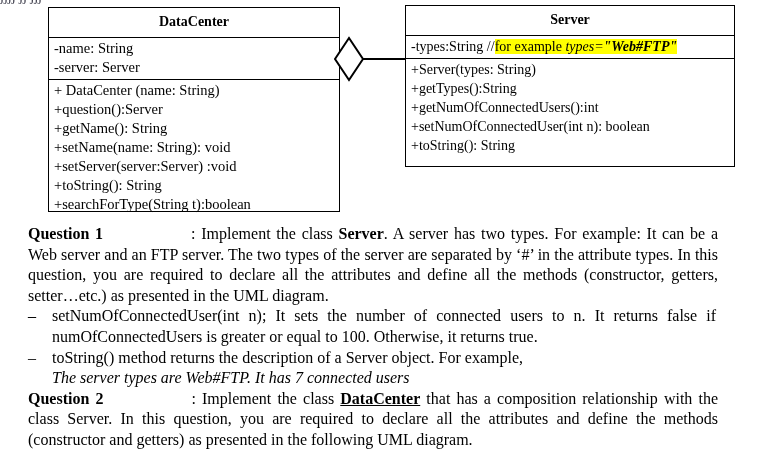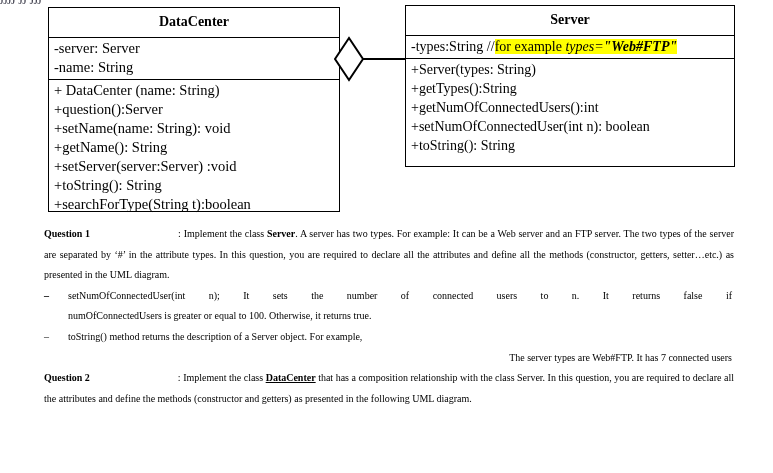--- a/index.html
+++ b/index.html
@@ -95,24 +95,24 @@
     position: absolute;
     top: -11px;
     font-size: 14px;
     color: #2b2b3a;
     white-space: nowrap;
   }
 
   
   #question-text {
     position: absolute;
-    left: 16px;
+    left: 0;
     top: 224px;
     width: 730px;
-    font-size: 10px;
+    font-size: 16px;
     line-height: 20.6px;
   }
   .para {
     margin: 0;
     padding: 0 12px 0 28px;
     text-align: justify;
     text-justify: inter-word;
   }
   .qlabel {
     font-weight: bold;
@@ -135,45 +135,46 @@
   .bullet-item .dash {
     position: absolute;
     left: 28px;
     top: 0;
   }
   .bullet-item .line-justified {
     text-align: justify;
     text-align-last: justify;
   }
   .center-italic {
-    text-align: right;
+    text-align: left;
+    font-style: italic;
     padding: 0 14px 0 52px;
     margin: 0;
   }
 </style>
 </head>
 <body>
 
 <div id="top-crop-remnant">
   <span>jjjj   jj        jjj</span>
 </div>
 
 <div id="uml-diagram">
 
   <div class="uml-class" id="class-datacenter">
     <div class="uml-title">DataCenter</div>
     <div class="uml-section attrs">
+      <div class="uml-row">-name: String</div>
       <div class="uml-row">-server: Server</div>
-      <div class="uml-row">-name: String</div>
     </div>
     <div class="uml-section methods">
       <div class="uml-row">+ DataCenter (name: String)</div>
       <div class="uml-row">+question():Server</div>
+      <div class="uml-row">+getName(): String</div>
       <div class="uml-row">+setName(name: String): void</div>
-      <div class="uml-row">+getName(): String</div>
       <div class="uml-row">+setServer(server:Server) :void</div>
       <div class="uml-row">+toString(): String</div>
       <div class="uml-row">+searchForType(String t):boolean</div>
     </div>
   </div>
 
   <svg id="composition-connector" viewBox="0 0 74 52">
     <polygon points="2,26 16,5 30,26 16,47" fill="#ffffff" stroke="#000000" stroke-width="2"></polygon>
     <line x1="30" y1="26" x2="74" y2="26" stroke="#000000" stroke-width="2"></line>
   </svg>

